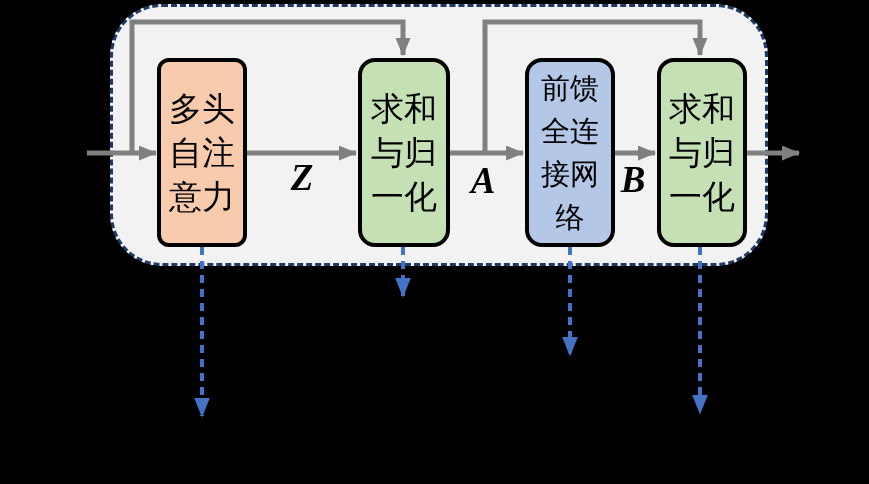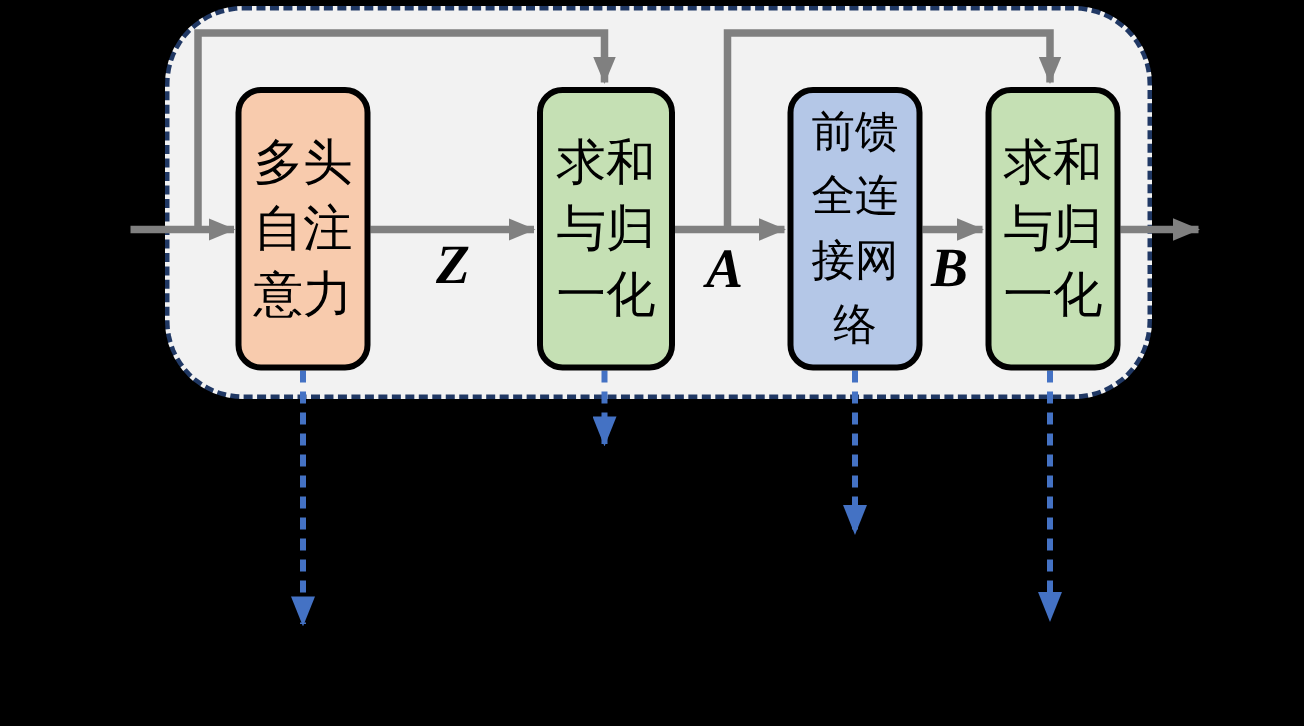--- a/index.html
+++ b/index.html
@@ -43,21 +43,21 @@
     display: flex;
     align-items: center;
     justify-content: center;
     text-align: center;
     white-space: pre-line;
     font-family: "Liberation Serif", serif;
     font-size: 33px;
     line-height: 44px;
     color: #000000;
   }
-  #block-attn      { left: 157px; width: 90px; }
+  #block-attn      { left: 157px; width: 90px; border-radius: 12px; }
   #block-addnorm1  { left: 358px; width: 92px; }
   #block-ffn       { left: 525px; width: 90px; font-size: 29px; line-height: 43px; }
   #block-addnorm2  { left: 657px; width: 90px; }
   .edge-label {
     position: absolute;
     transform: translate(-50%, -50%);
     font-family: "Liberation Serif", serif;
     font-style: italic;
     font-weight: bold;
     font-size: 37px;

